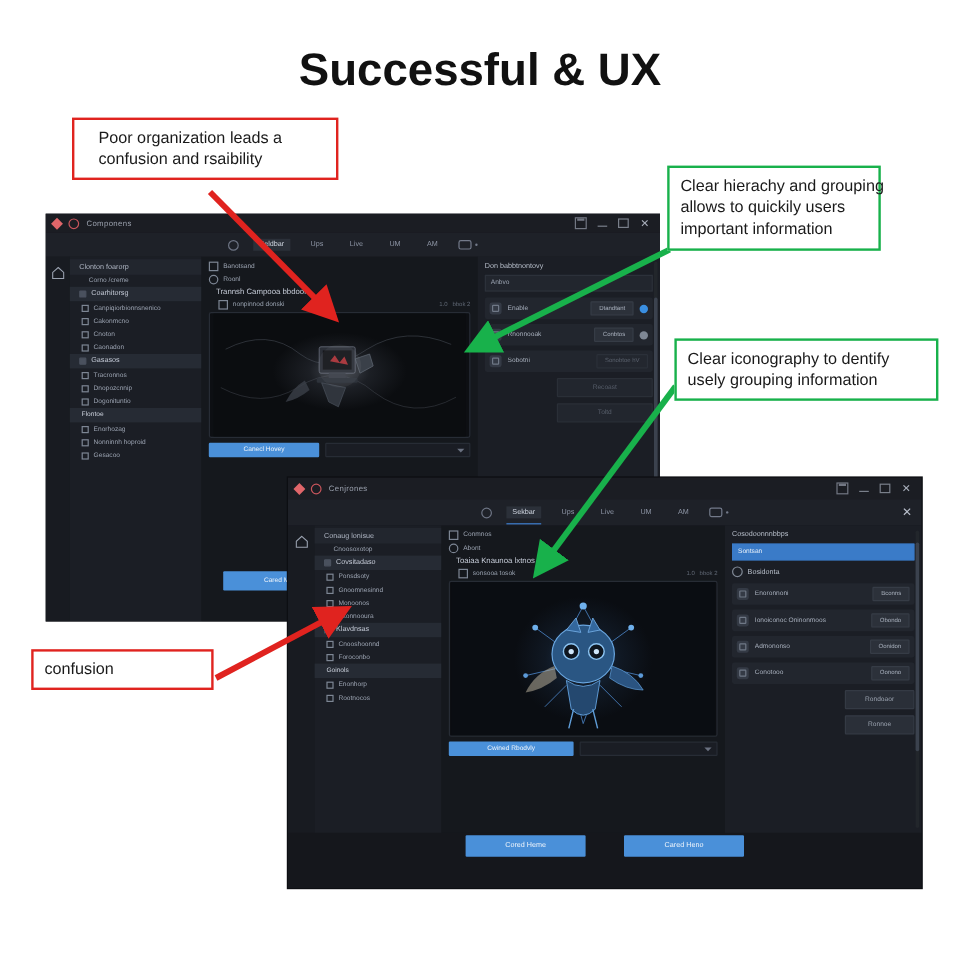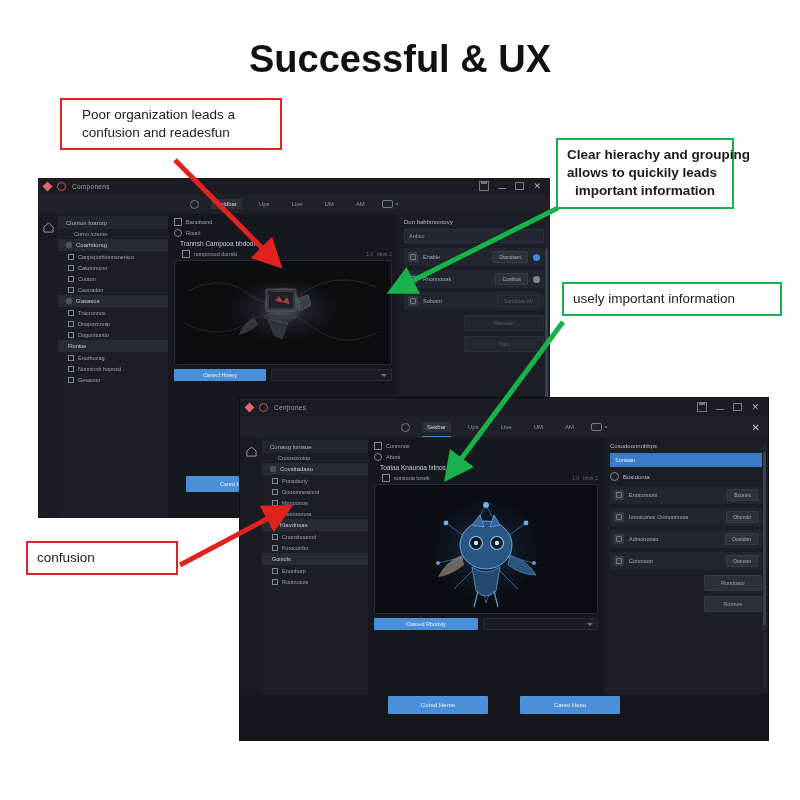--- a/index.html
+++ b/index.html
@@ -93,21 +93,21 @@
   .scrolltrack{position:absolute;top:4px;bottom:4px;right:2px;width:3px;background:#22262b;border-radius:2px;}
   .scrollthumb{position:absolute;top:10%;left:0;width:3px;height:55%;background:#3b4插;}
   .scrollthumb{position:absolute;top:10%;left:0;width:3px;height:55%;background:#3b424e;border-radius:2px;}
 
   
   .callout{position:absolute;background:#fff;padding:6px 9px;box-sizing:border-box;}
   .callout.red{border:2.5px solid #e0231f;}
   .callout.green{border:2.5px solid #18b14b;}
   .callout .ln{font-size:13.5px;color:#1a1a1a;line-height:1.35;white-space:nowrap;}
   .callout .ln.b{font-weight:bold;font-size:17px;}
-  .callout .ln.c{text-align:center;}
+  .callout .ln.c{}
   svg.arrows{position:absolute;left:0;top:0;width:800px;height:800px;pointer-events:none;}
 </style>
 </head>
 <body>
 
 <div class="page-title">Successful &amp; UX</div>
 
 <div class="app-window" style="left:38px;top:178px;width:512px;height:340px;">
 
   <div class="titlebar">
@@ -491,28 +491,29 @@
     </marker>
   </defs>
   <line x1="175" y1="160" x2="272" y2="258" stroke="#e0231f" stroke-width="5" marker-end="url(#redHead)"></line>
   <line x1="558" y1="208" x2="400" y2="287" stroke="#18b14b" stroke-width="5" marker-end="url(#greenHead)"></line>
   <line x1="563" y1="322" x2="453" y2="470" stroke="#18b14b" stroke-width="5" marker-end="url(#greenHead)"></line>
   <line x1="180" y1="565" x2="280" y2="512" stroke="#e0231f" stroke-width="5" marker-end="url(#redHead)"></line>
 </svg>
 
 <div class="callout red" style="left:60px;top:98px;width:222px;padding-left:20px;">
   <div class="ln">Poor organization leads a</div>
-  <div class="ln">confusion and readesfun</div>
+  <div class="ln">confusion and rsaibility</div>
 </div>
 
-<div class="callout green" style="left:556px;top:138px;width:178px;font-weight:bold;">
+<div class="callout green" style="left:556px;top:138px;width:178px;">
   <div class="ln">Clear hierachy and grouping</div>
-  <div class="ln">allows to quickily leads</div>
+  <div class="ln">allows to quickily users</div>
   <div class="ln c">important information</div>
 </div>
 
 <div class="callout green" style="left:562px;top:282px;width:220px;">
-  <div class="ln">usely important information</div>
+  <div class="ln">Clear iconography to dentify</div>
+  <div class="ln">usely grouping information</div>
 </div>
 
 <div class="callout red" style="left:26px;top:541px;width:152px;">
   <div class="ln">confusion</div>
 </div>
 
 </body></html>

